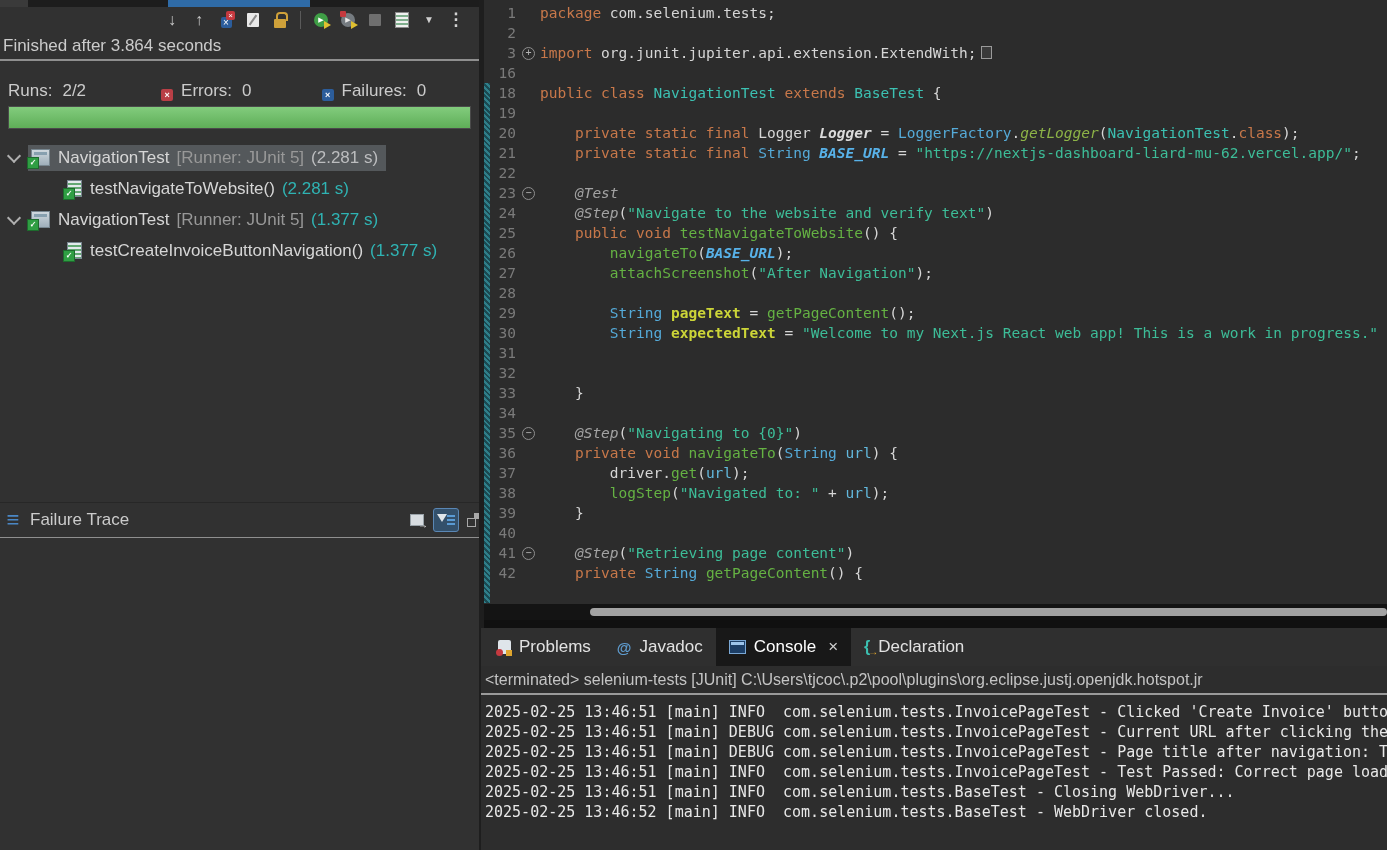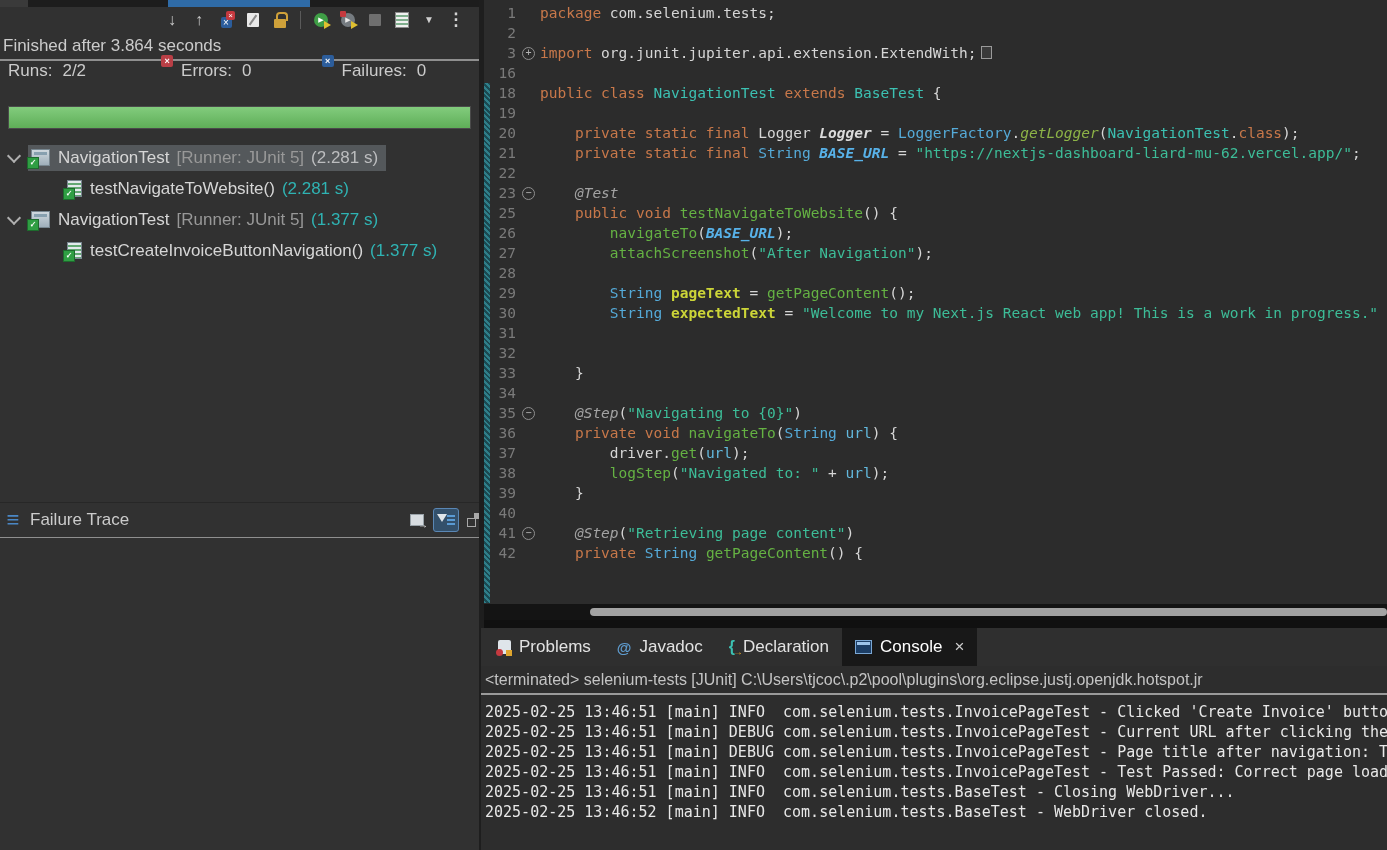--- a/index.html
+++ b/index.html
@@ -32,21 +32,21 @@
      font-size:7px;line-height:14px;text-align:center;}
   .i-rerunfail::after{content:"";position:absolute;right:-1px;bottom:0;border-left:7px solid #e0c030;border-top:4px solid transparent;border-bottom:4px solid transparent;}
   .i-rerunfail .reddot{position:absolute;left:1px;top:0;width:6px;height:6px;background:#c5393f;border-radius:1px;}
   .i-stop::before{content:"";display:block;width:12px;height:12px;background:#6f6f6f;border-radius:1px;}
   .i-history::before{content:"";display:block;width:12px;height:14px;border:1px solid #8a8a8a;
      background:repeating-linear-gradient(#f0f0f0 0 2px,#7fae8d 2px 4px);}
   .i-dropdown::before{content:"\25bc";color:#cfcfcf;font-size:10px;}
   .i-kebab::before{content:"\22ee";color:#d2d2d2;font-size:17px;font-weight:bold;}
 
   .finished-row{height:27px;line-height:27px;padding-left:3px;color:#cbcbcb;font-size:17px;border-bottom:2px solid #8f8f8f;}
-  .counts-row{display:flex;align-items:flex-start;gap:8px;height:40px;color:#cbcbcb;font-size:17px;padding-left:8px;}
+  .counts-row{display:flex;align-items:flex-end;gap:8px;height:40px;color:#cbcbcb;font-size:17px;padding-left:8px;}
   .counts-row .val{margin-left:2px;}
   .xmini{width:12px;height:12px;border-radius:2px;color:#fff;font-weight:bold;display:flex;align-items:center;justify-content:center;margin-top:-6px;}
   .xmini::before{content:"\00d7";font-size:9px;line-height:12px;}
   .xred{background:#b93f46;margin-left:67px;}
   .xblue{background:#2c5d9b;margin-left:62px;}
 
   .progress-track{margin:5px 8px 0 8px;height:21px;border:1px solid #4a4a4a;background:#262626;}
   .progress-fill{height:100%;background:linear-gradient(#82cc7d,#5fae58);}
 
   .tree{margin-top:13px;font-size:17px;color:#cfcfcf;}
@@ -248,20 +248,21 @@
         <div class="code-line"><span class="ln">1</span><span class="foldc"></span><span class="code-text"><span class="tk-k">package</span><span class="tk-d"> com.selenium.tests;</span></span></div>
         <div class="code-line"><span class="ln">2</span><span class="foldc"></span><span class="code-text"></span></div>
         <div class="code-line"><span class="ln">3</span><span class="foldc"><span class="fold-circle">+</span></span><span class="code-text"><span class="tk-k">import</span><span class="tk-d"> org.junit.jupiter.api.extension.ExtendWith;</span><span class="tk-box"></span></span></div>
         <div class="code-line"><span class="ln">16</span><span class="foldc"></span><span class="code-text"></span></div>
         <div class="code-line"><span class="ln">18</span><span class="foldc"></span><span class="code-text"><span class="tk-k">public class </span><span class="tk-t">NavigationTest</span><span class="tk-k"> extends </span><span class="tk-t">BaseTest</span><span class="tk-d"> {</span></span></div>
         <div class="code-line"><span class="ln">19</span><span class="foldc"></span><span class="code-text"></span></div>
         <div class="code-line"><span class="ln">20</span><span class="foldc"></span><span class="code-text"><span class="tk-d">    </span><span class="tk-k">private static final </span><span class="tk-d">Logger </span><span class="tk-fw">Logger</span><span class="tk-d"> = </span><span class="tk-b">LoggerFactory</span><span class="tk-d">.</span><span class="tk-mi">getLogger</span><span class="tk-d">(</span><span class="tk-t">NavigationTest</span><span class="tk-d">.</span><span class="tk-k">class</span><span class="tk-d">);</span></span></div>
         <div class="code-line"><span class="ln">21</span><span class="foldc"></span><span class="code-text"><span class="tk-d">    </span><span class="tk-k">private static final </span><span class="tk-b">String </span><span class="tk-fb">BASE_URL</span><span class="tk-d"> = </span><span class="tk-s">"https://nextjs-dashboard-liard-mu-62.vercel.app/"</span><span class="tk-d">;</span></span></div>
         <div class="code-line"><span class="ln">22</span><span class="foldc"></span><span class="code-text"></span></div>
         <div class="code-line"><span class="ln">23</span><span class="foldc"><span class="fold-circle">−</span></span><span class="code-text"><span class="tk-d">    </span><span class="tk-a">@Test</span></span></div>
+        <div class="code-line"><span class="ln">24</span><span class="foldc"></span><span class="code-text"><span class="tk-d">    </span><span class="tk-a">@Step</span><span class="tk-d">(</span><span class="tk-s">"Navigate to the website and verify text"</span><span class="tk-d">)</span></span></div>
         <div class="code-line"><span class="ln">25</span><span class="foldc"></span><span class="code-text"><span class="tk-d">    </span><span class="tk-k">public void </span><span class="tk-m">testNavigateToWebsite</span><span class="tk-d">() {</span></span></div>
         <div class="code-line"><span class="ln">26</span><span class="foldc"></span><span class="code-text"><span class="tk-d">        </span><span class="tk-m">navigateTo</span><span class="tk-d">(</span><span class="tk-fb">BASE_URL</span><span class="tk-d">);</span></span></div>
         <div class="code-line"><span class="ln">27</span><span class="foldc"></span><span class="code-text"><span class="tk-d">        </span><span class="tk-m">attachScreenshot</span><span class="tk-d">(</span><span class="tk-s">"After Navigation"</span><span class="tk-d">);</span></span></div>
         <div class="code-line"><span class="ln">28</span><span class="foldc"></span><span class="code-text"></span></div>
         <div class="code-line"><span class="ln">29</span><span class="foldc"></span><span class="code-text"><span class="tk-d">        </span><span class="tk-b">String </span><span class="tk-y">pageText</span><span class="tk-d"> = </span><span class="tk-m">getPageContent</span><span class="tk-d">();</span></span></div>
         <div class="code-line"><span class="ln">30</span><span class="foldc"></span><span class="code-text"><span class="tk-d">        </span><span class="tk-b">String </span><span class="tk-y">expectedText</span><span class="tk-d"> = </span><span class="tk-s">"Welcome to my Next.js React web app! This is a work in progress."</span></span></div>
         <div class="code-line"><span class="ln">31</span><span class="foldc"></span><span class="code-text"></span></div>
         <div class="code-line"><span class="ln">32</span><span class="foldc"></span></div>
         <div class="code-line"><span class="ln">33</span><span class="foldc"></span><span class="code-text"><span class="tk-d">    }</span></span></div>
         <div class="code-line"><span class="ln">34</span><span class="foldc"></span><span class="code-text"></span></div>
@@ -283,28 +284,28 @@
   <div class="console-panel">
     <div class="tab-row">
         <div class="tab">
           <span class="bicon ic-problems"></span>
           <span class="tab-label">Problems</span>
         </div>
         <div class="tab">
           <span class="bicon ic-javadoc"></span>
           <span class="tab-label">Javadoc</span>
         </div>
-        <div class="tab">
-          <span class="bicon ic-declaration"></span>
-          <span class="tab-label">Declaration</span>
-        </div>
         <div class="tab active">
           <span class="bicon ic-console"></span>
           <span class="tab-label">Console</span>
           <span class="tab-close">×</span>
+        </div>
+        <div class="tab">
+          <span class="bicon ic-declaration"></span>
+          <span class="tab-label">Declaration</span>
         </div>
       </div>
     <div class="console-title">&lt;terminated&gt; selenium-tests [JUnit] C:\Users\tjcoc\.p2\pool\plugins\org.eclipse.justj.openjdk.hotspot.jr</div>
     <div class="console-log">
         <div class="log-line">2025-02-25 13:46:51 [main] INFO  com.selenium.tests.InvoicePageTest - Clicked 'Create Invoice' button</div>
         <div class="log-line">2025-02-25 13:46:51 [main] DEBUG com.selenium.tests.InvoicePageTest - Current URL after clicking the</div>
         <div class="log-line">2025-02-25 13:46:51 [main] DEBUG com.selenium.tests.InvoicePageTest - Page title after navigation: T</div>
         <div class="log-line">2025-02-25 13:46:51 [main] INFO  com.selenium.tests.InvoicePageTest - Test Passed: Correct page loade</div>
         <div class="log-line">2025-02-25 13:46:51 [main] INFO  com.selenium.tests.BaseTest - Closing WebDriver...</div>
         <div class="log-line">2025-02-25 13:46:52 [main] INFO  com.selenium.tests.BaseTest - WebDriver closed.</div>

